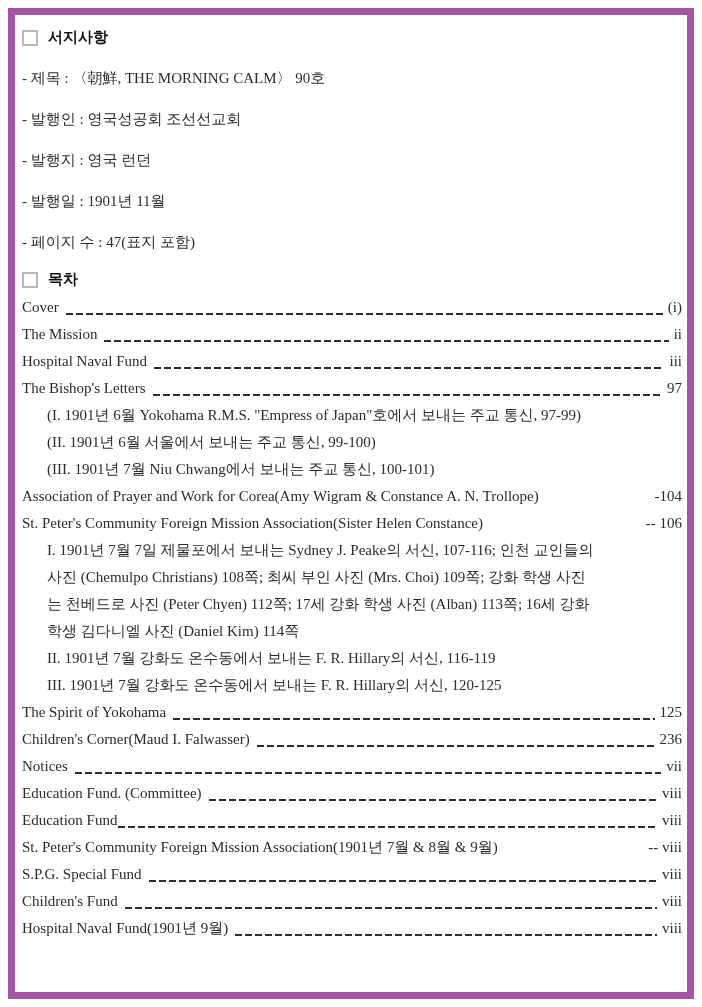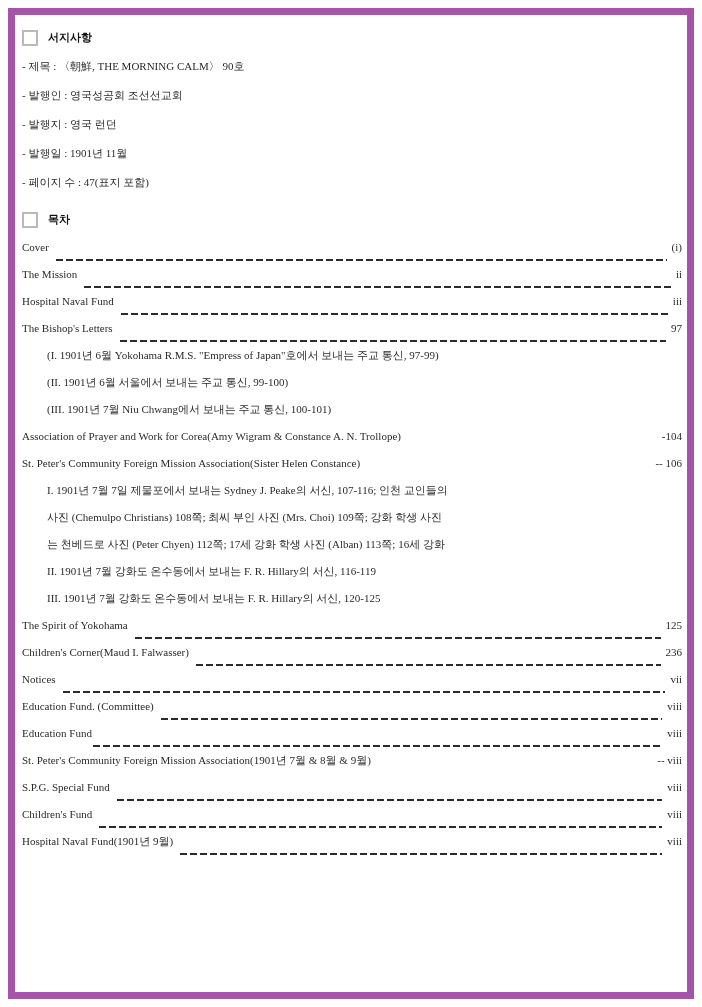--- a/index.html
+++ b/index.html
@@ -11,21 +11,21 @@
     font-family: "Liberation Serif", "DejaVu Serif", serif;
   }
   .sheet {
     position: absolute;
     inset: 8px;
     border: 7px solid #a455a8;
     box-sizing: border-box;
     padding: 8px 5px 0 7px;
     overflow: hidden;
     color: #2b2b2b;
-    font-size: 11px;
+    font-size: 15px;
   }
   .sec-head {
     display: flex;
     align-items: center;
     line-height: 29px;
     height: 29px;
     font-weight: bold;
     color: #111111;
   }
   .checkbox {
@@ -35,25 +35,26 @@
     border: 2px solid #b9b9b9;
     background: #ffffff;
     margin-right: 10px;
     flex: none;
   }
   .bib-line {
     line-height: 29px;
     height: 29px;
     white-space: pre;
     overflow: hidden;
+    margin-top: 12px;
   }
   .section-gap { height: 8px; }
   .toc-row {
     display: flex;
-    align-items: flex-end;
+    align-items: center;
     line-height: 27px;
     height: 27px;
     white-space: pre;
     overflow: hidden;
   }
   .toc-label { flex: none; }
   .toc-page  { flex: none; }
   .leader {
     flex: 1 1 auto;
     height: 2px;
@@ -153,20 +154,21 @@
   </div>
 
 
   <div class="toc-sub">I. 1901년 7월 7일 제물포에서 보내는 Sydney J. Peake의 서신, 107-116; 인천 교인들의</div>
 
   <div class="toc-sub">사진 (Chemulpo Christians) 108쪽; 최씨 부인 사진 (Mrs. Choi) 109쪽; 강화 학생 사진</div>
 
 
   <div class="toc-sub">는 천베드로 사진 (Peter Chyen) 112쪽; 17세 강화 학생 사진 (Alban) 113쪽; 16세 강화</div>
 
+  <div class="toc-sub">학생 김다니엘 사진 (Daniel Kim) 114쪽</div>
 
   <div class="toc-sub">II. 1901년 7월 강화도 온수동에서 보내는 F. R. Hillary의 서신, 116-119</div>
 
   <div class="toc-sub">III. 1901년 7월 강화도 온수동에서 보내는 F. R. Hillary의 서신, 120-125</div>
 
   <div class="toc-row">
     <span class="toc-label">The Spirit of Yokohama</span>
     <span class="leader"></span>
     
     <span class="toc-page">125</span>

